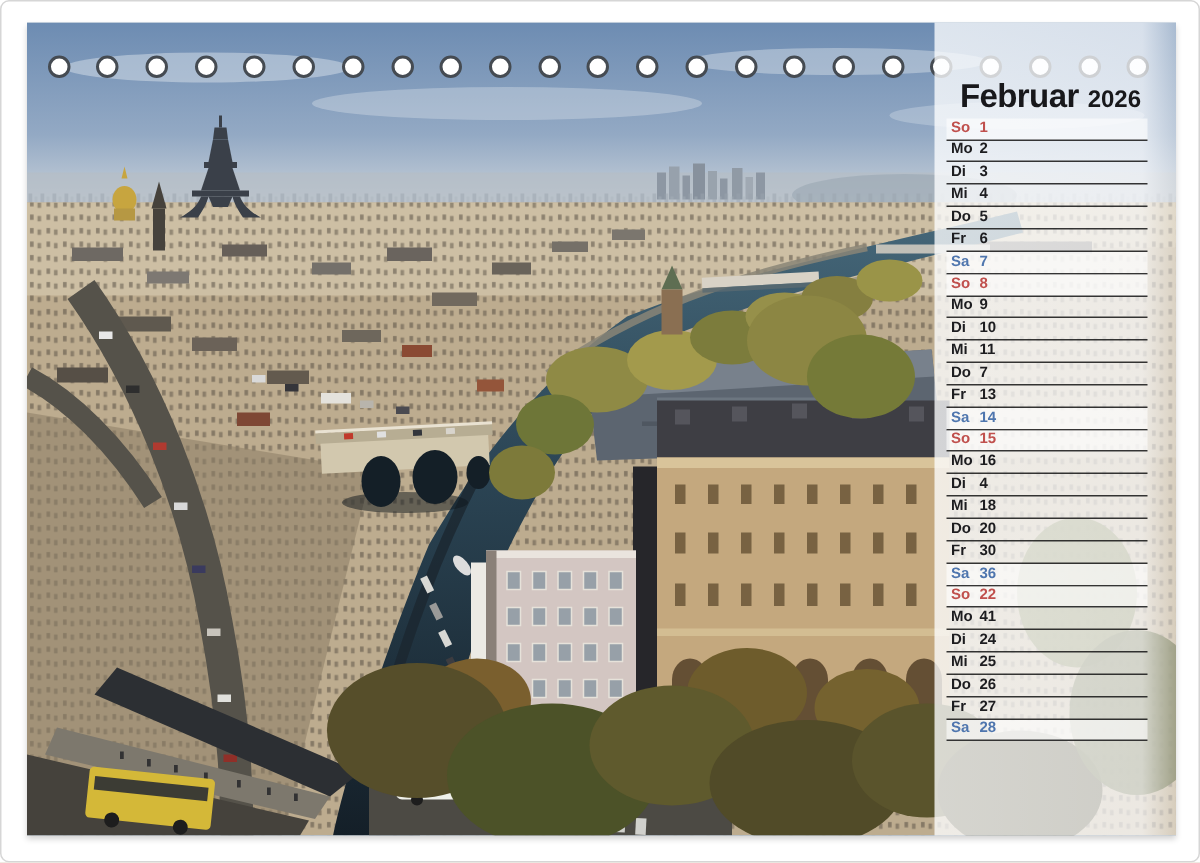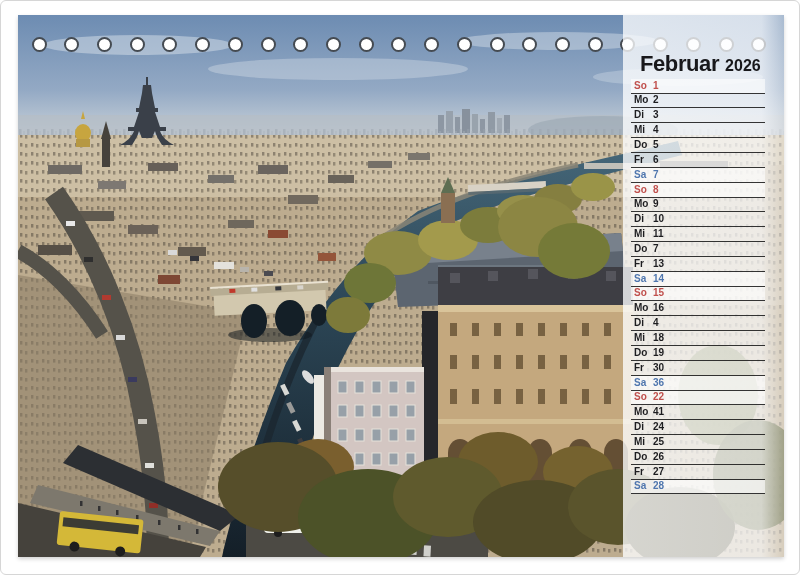--- a/index.html
+++ b/index.html
@@ -452,21 +452,21 @@
         <div class="day-row" style="color: rgb(29, 29, 32);">
           <span class="wd">Di</span>
           <span>4</span>
         </div>
         <div class="day-row" style="color: rgb(29, 29, 32);">
           <span class="wd">Mi</span>
           <span>18</span>
         </div>
         <div class="day-row" style="color: rgb(29, 29, 32);">
           <span class="wd">Do</span>
-          <span>19</span>
+          <span>20</span>
         </div>
         <div class="day-row" style="color: rgb(29, 29, 32);">
           <span class="wd">Fr</span>
           <span>30</span>
         </div>
         <div class="day-row weekend" style="color: rgb(79, 118, 174);">
           <span class="wd">Sa</span>
           <span>36</span>
         </div>
         <div class="day-row weekend" style="color: rgb(192, 80, 77);">

